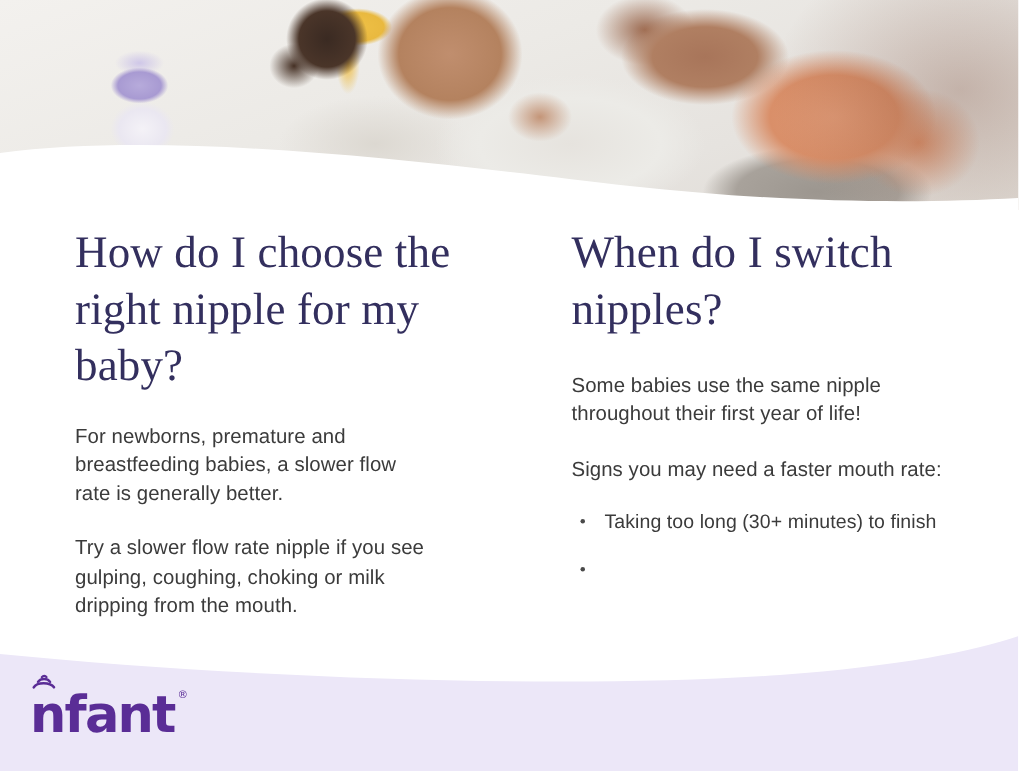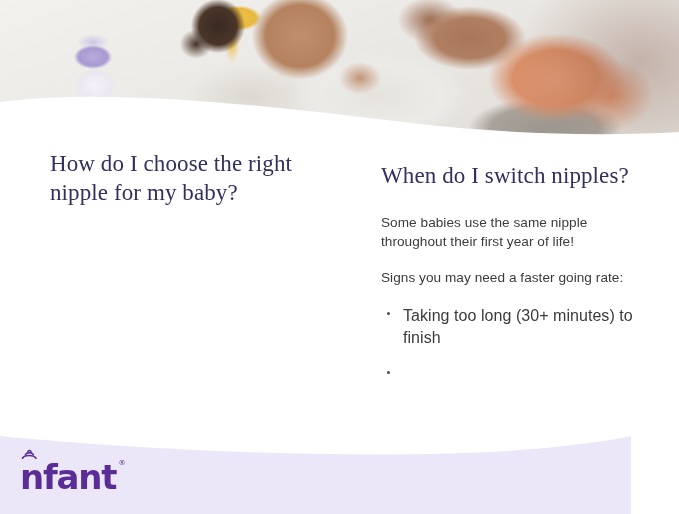--- a/index.html
+++ b/index.html
@@ -92,49 +92,48 @@
     padding: 10px 44px 0 50px;
   }
   .col-right {
     width: 334px;
     padding: 10px 18px 0 36px;
   }
   h2.heading {
     margin: 0 0 18px 0;
     font-family: "Liberation Serif", serif;
     font-weight: 400;
-    font-size: 23px;
+    font-size: 30px;
     line-height: 1.25;
     letter-spacing: 0.1px;
     color: #332f5e;
   }
   .col-right h2.heading {
     margin-bottom: 22px;
-    margin-top: 12px;
   }
   p.body {
     margin: 0 12px 17px 0;
     font-size: 13.6px;
     line-height: 1.42;
     color: #3b3b3b;
     letter-spacing: 0.05px;
   }
   p.body:last-child {
     margin-bottom: 0;
   }
   ul.bullets {
     margin: 4px 0 0 0;
     padding: 0;
     list-style: none;
   }
   ul.bullets li {
     position: relative;
     margin: 0 0 14px 0;
     padding-left: 22px;
-    font-size: 16px;
+    font-size: 13px;
     line-height: 1.42;
     color: #3b3b3b;
     letter-spacing: 0.05px;
   }
   ul.bullets li:last-child {
     margin-bottom: 0;
   }
   ul.bullets li .dot {
     position: absolute;
     left: 6px;
@@ -143,21 +142,21 @@
     height: 3px;
     border-radius: 50%;
     background: #4a4a4a;
   }
 
   
   .footer {
     position: absolute;
     left: 0;
     bottom: 0;
-    width: 631px;
+    width: 679px;
     height: 96px;
     overflow: hidden;
   }
   .footer-wave {
     position: absolute;
     left: 0;
     top: 0;
     width: 679px;
     height: 96px;
     display: block;
@@ -208,26 +207,28 @@
     <div class="hero-photo"></div>
     <svg class="hero-wave" viewBox="0 0 679 48" preserveAspectRatio="none">
       <path d="M0,10 C120,-6 300,18 420,32 C520,43 610,44 679,40 L679,48 L0,48 Z" fill="#ffffff"></path>
     </svg>
   </div>
 
   <div class="content">
 
     <div class="col col-left">
       <h2 class="heading">How do I choose the right nipple for my baby?</h2>
+      <p class="body">For newborns, premature and breastfeeding babies, a slower flow rate is generally better.</p>
+      <p class="body">Try a slower flow rate nipple if you see gulping, coughing, choking or milk dripping from the mouth.</p>
     </div>
 
     <div class="col col-right">
       <h2 class="heading">When do I switch nipples?</h2>
       <p class="body">Some babies use the same nipple throughout their first year of life!</p>
-      <p class="body">Signs you may need a faster going rate:</p>
+      <p class="body">Signs you may need a faster mouth rate:</p>
       <ul class="bullets">
         <li>
           <span class="dot"></span>
           <span>Taking too long (30+ minutes) to finish</span>
         </li>
         <li>
           <span class="dot"></span>
         </li>
       </ul>
     </div>

